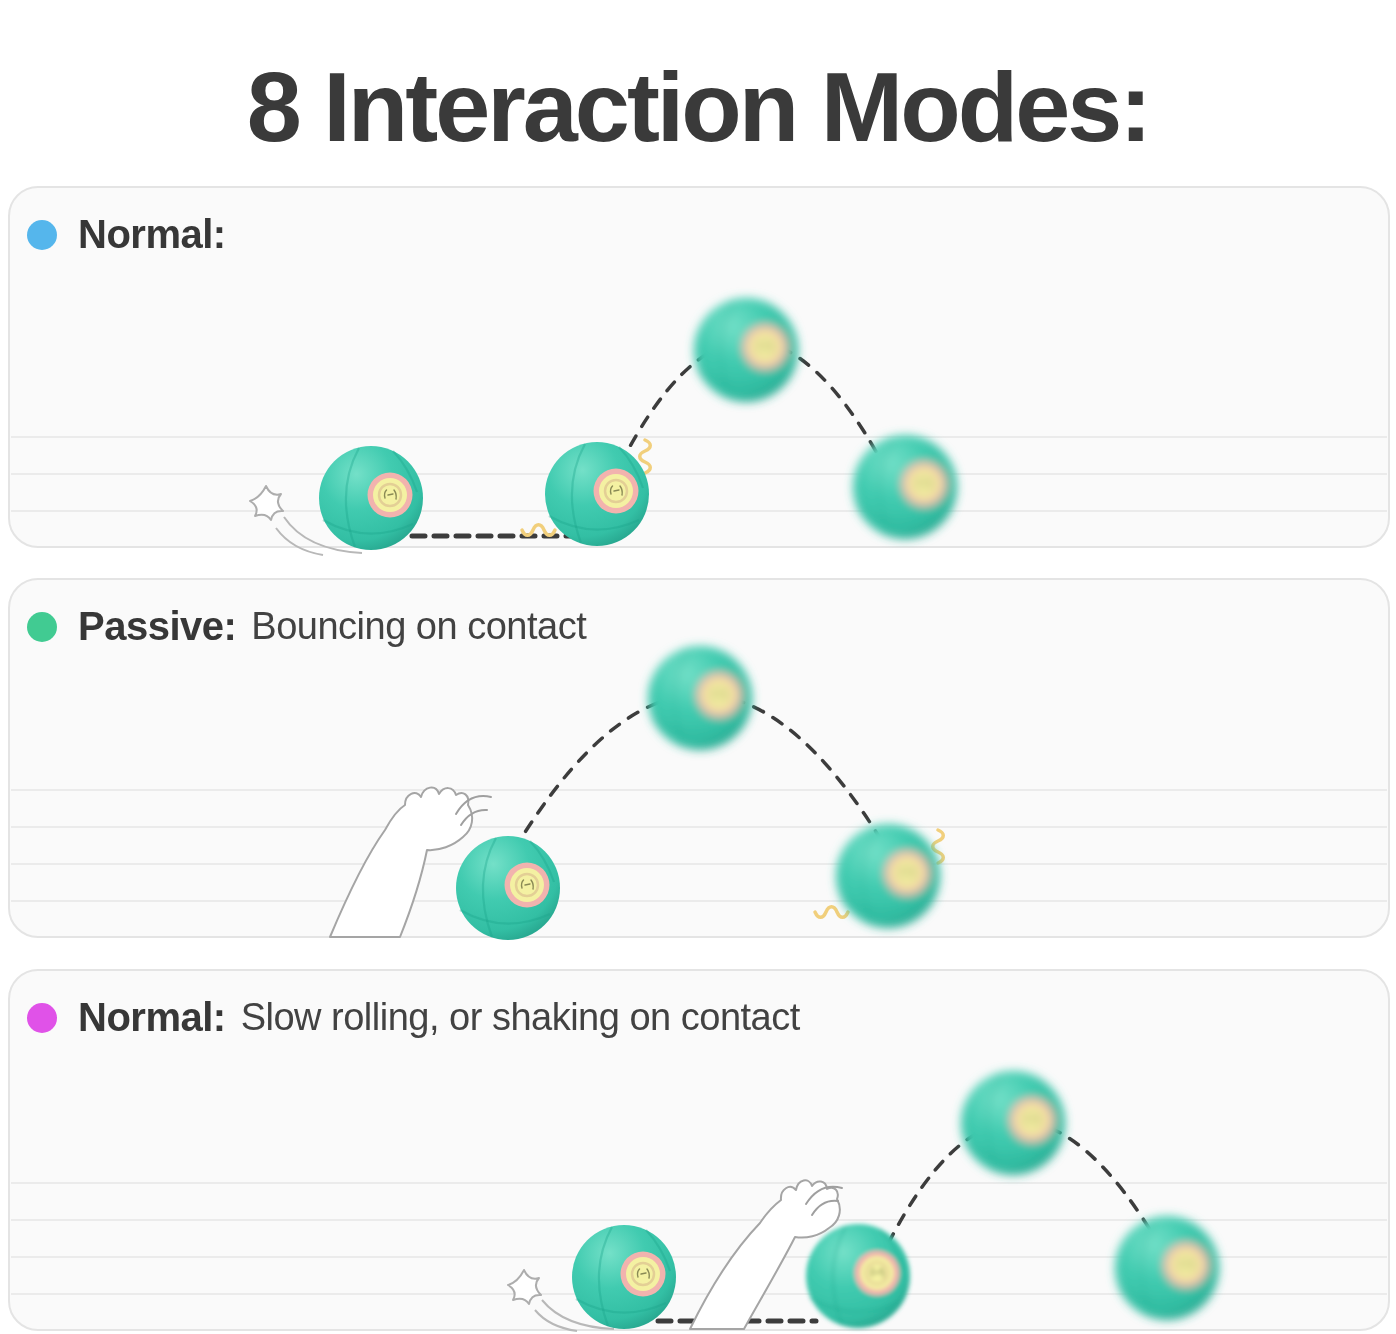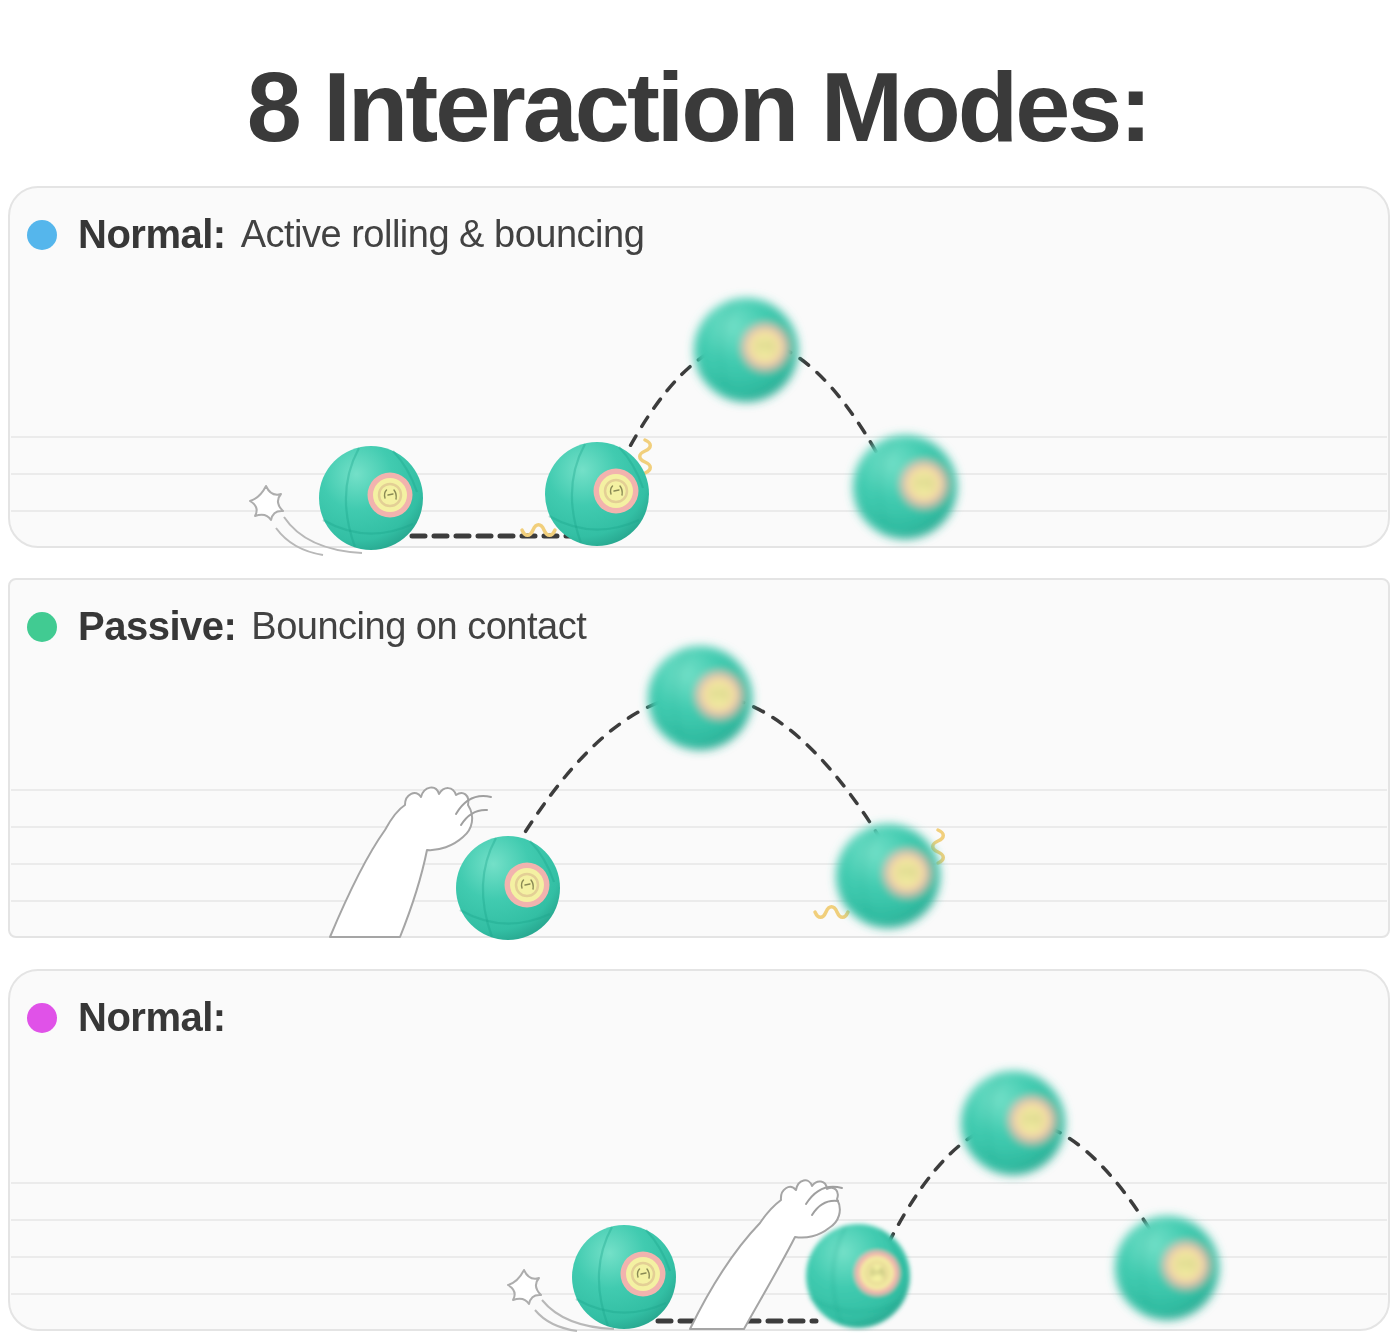--- a/index.html
+++ b/index.html
@@ -12,56 +12,56 @@
     font-size:99px;line-height:1.08;font-weight:800;letter-spacing:-3px;
     color:var(--title,#3a3a3a);
   }
   .panel{
     position:absolute;left:8px;width:1382px;box-sizing:border-box;
     background:var(--panel_bg,#fafafa);
     border:2px solid var(--panel_border,#e4e4e4);
     border-radius:30px;
   }
   .panel-1{top:186px;height:362px;}
-  .panel-2{top:578px;height:360px;border-radius:8px;}
+  .panel-2{top:578px;height:360px;}
   .panel-3{top:969px;height:362px;}
   .panel-header{
     display:flex;align-items:center;gap:21px;
     padding:24px 0 0 17px;
   }
   .mode-dot{width:30px;height:30px;border-radius:50%;flex:0 0 auto;}
   .mode-label{font-size:40px;font-weight:bold;color:#373737;letter-spacing:-0.5px;}
   .mode-desc{font-size:38px;color:#424242;letter-spacing:-0.5px;margin-left:-6px;}
   .overlay{position:absolute;top:0;left:0;pointer-events:none;}
 </style>
 </head>
 <body style="--title: #3a3a3a; --panel_bg: #fafafa; --panel_border: #e4e4e4; --floor_line: #ebebeb; --trajectory: #3c3c3c; --vibration: #f1cf7c; --ball_teal: #3cc9ad; --ball_eye_ring_pink: #f2b3ae; --ball_eye_yellow: #f4f1a2; --paw_outline: #a5a5a5; --motion_line: #9f9f9f;">
 
 <h1 class="title">8 Interaction Modes:</h1>
 
 <section class="panel panel-1">
   <div class="panel-header">
     <span class="mode-dot" style="background: rgb(85, 182, 236);"></span>
     <span class="mode-label">Normal:</span>
-    <span class="mode-desc">Active rolling &amp; bouncing</span>
   </div>
 </section>
 
 <section class="panel panel-2">
   <div class="panel-header">
     <span class="mode-dot" style="background: rgb(65, 203, 146);"></span>
     <span class="mode-label">Passive:</span>
     <span class="mode-desc">Bouncing on contact</span>
   </div>
 </section>
 
 <section class="panel panel-3">
   <div class="panel-header">
     <span class="mode-dot" style="background: rgb(224, 82, 232);"></span>
     <span class="mode-label">Normal:</span>
+    <span class="mode-desc">Slow rolling, or shaking on contact</span>
   </div>
 </section>
 
 <svg class="overlay" width="1396" height="1334" viewBox="0 0 1396 1334">
   <defs>
     <radialGradient id="gBall" cx="0.36" cy="0.27" r="0.85">
       <stop offset="0" stop-color="#74e0c8"></stop>
       <stop offset="0.4" stop-color="#41cbb0"></stop>
       <stop offset="0.75" stop-color="#33bfa4"></stop>
       <stop offset="1" stop-color="#219a84"></stop>

